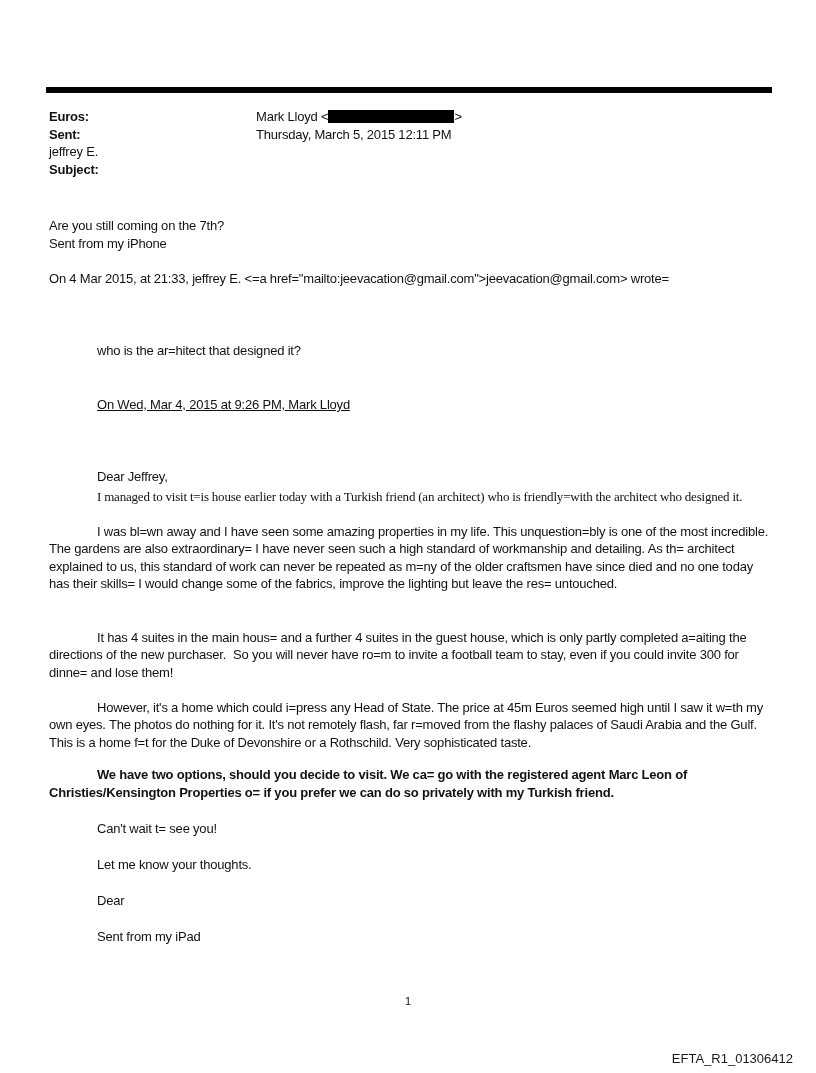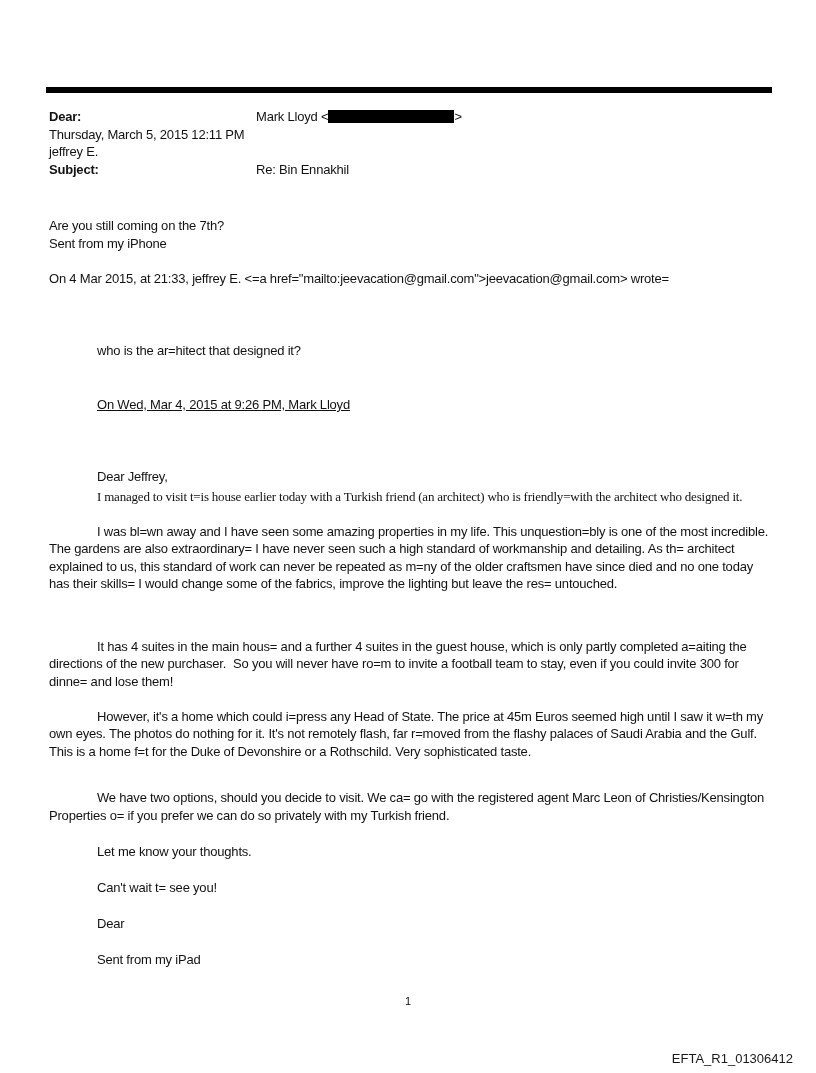--- a/index.html
+++ b/index.html
@@ -42,23 +42,23 @@
   .line, .para { white-space: pre-wrap; }
   .ind { padding-left: 48px; }
   .para { text-indent: 48px; }
   .mt-l1 { margin-top: 39px; }
   .mt-l3 { margin-top: 18px; }
   .mt-l4 { margin-top: 54px; }
   .mt-l5 { margin-top: 37px; text-decoration: underline; }
   .mt-l6 { margin-top: 54px; }
   .mt-p1 { margin-top: 3px; font-family: Liberation Serif, serif; }
   .mt-p2 { margin-top: 17px; }
-  .mt-p3 { margin-top: 45px; }
+  .mt-p3 { margin-top: 36px; }
   .mt-p4 { margin-top: 17.5px; }
-  .mt-p5 { margin-top: 29px; }
+  .mt-p5 { margin-top: 15px; font-weight: bold; }
   .mt-c1 { margin-top: 19px; }
   .mt-c2 { margin-top: 18.5px; }
   .pageno {
     position: absolute;
     left: 0; right: 0;
     top: 994px;
     text-align: center;
     font-size: 11px;
     line-height: 14px;
   }
@@ -75,54 +75,54 @@
 <body>
 
 <div class="page">
 
   <div class="redline"></div>
 
   <div class="content">
 
     <div class="email-header">
       <div class="hrow">
-        <span class="hlabel">Dear:</span>
+        <span class="hlabel">Euros:</span>
         <span class="hvalue"><span>Mark Lloyd &lt;</span><span class="redaction"></span><span>&gt;</span></span>
       </div>
       <div class="hrow">
+        <span class="hlabel">Sent:</span>
         <span class="hvalue">Thursday, March 5, 2015 12:11 PM</span>
       </div>
       <div class="hrow">
         <span class="hvalue">jeffrey E.</span>
       </div>
       <div class="hrow">
         <span class="hlabel">Subject:</span>
-        <span class="hvalue">Re: Bin Ennakhil</span>
       </div>
     </div>
 
     <div class="line mt-l1">Are you still coming on the 7th?</div>
     <div class="line">Sent from my iPhone</div>
 
     <div class="line mt-l3">On 4 Mar 2015, at 21:33, jeffrey E. &lt;=a href="mailto:jeevacation@gmail.com"&gt;jeevacation@gmail.com&gt; wrote=</div>
 
     <div class="line ind mt-l4">who is the ar=hitect that designed it?</div>
 
     <div class="line ind mt-l5">On Wed, Mar 4, 2015 at 9:26 PM, Mark Lloyd</div>
 
     <div class="line ind mt-l6">Dear Jeffrey,</div>
 
     <div class="para mt-p1">I managed to visit t=is house earlier today with a Turkish friend (an architect) who is friendly=with the architect who designed it.</div>
     <div class="para mt-p2">I was bl=wn away and I have seen some amazing properties in my life. This unquestion=bly is one of the most incredible.  The gardens are also extraordinary= I have never seen such a high standard of workmanship and detailing. As th= architect explained to us, this standard of work can never be repeated as m=ny of the older craftsmen have since died and no one today has their skills= I would change some of the fabrics, improve the lighting but leave the res= untouched.</div>
     <div class="para mt-p3">It has 4 suites in the main hous= and a further 4 suites in the guest house, which is only partly completed a=aiting the directions of the new purchaser.  So you will never have ro=m to invite a football team to stay, even if you could invite 300 for dinne= and lose them!</div>
     <div class="para mt-p4">However, it's a home which could i=press any Head of State. The price at 45m Euros seemed high until I saw it w=th my own eyes. The photos do nothing for it. It's not remotely flash, far r=moved from the flashy palaces of Saudi Arabia and the Gulf. This is a home f=t for the Duke of Devonshire or a Rothschild. Very sophisticated taste.</div>
     <div class="para mt-p5">We have two options, should you decide to visit. We ca= go with the registered agent Marc Leon of Christies/Kensington Properties o= if you prefer we can do so privately with my Turkish friend.</div>
 
+    <div class="line ind mt-c2">Can't wait t= see you!</div>
     <div class="line ind mt-c1">Let me know your thoughts.</div>
-    <div class="line ind mt-c2">Can't wait t= see you!</div>
     <div class="line ind mt-c2">Dear</div>
     <div class="line ind mt-c2">Sent from my iPad</div>
 
   </div>
 
   <div class="pageno">1</div>
   <div class="bates">EFTA_R1_01306412</div>
 
 </div>
 

